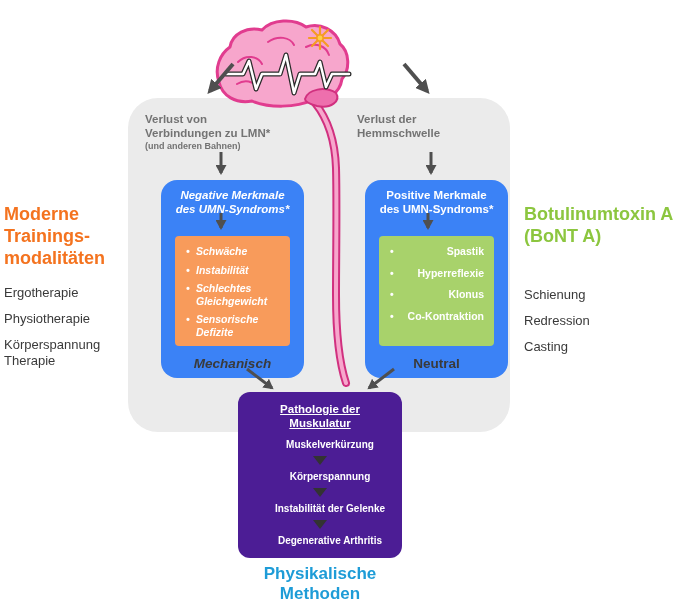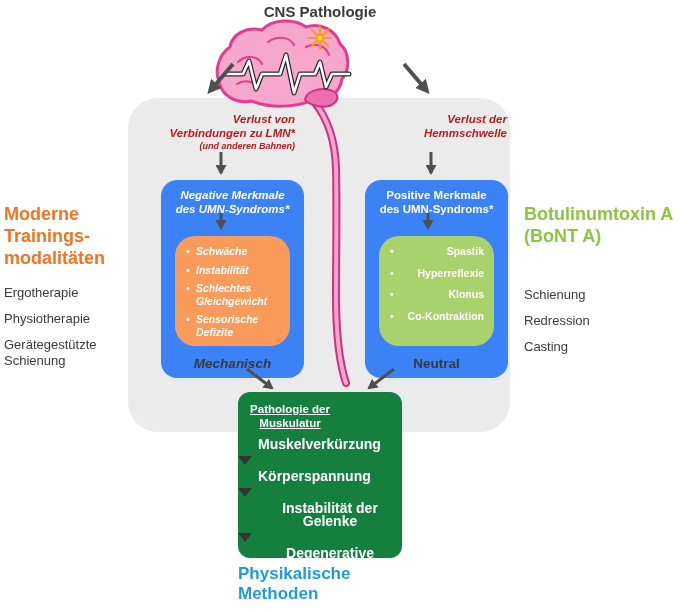--- a/index.html
+++ b/index.html
@@ -5,52 +5,52 @@
   html,body{margin:0;padding:0;background:#ffffff;}
   .canvas{position:relative;width:690px;height:612px;background:#ffffff;overflow:hidden;
           font-family:"Liberation Sans",sans-serif;color:#3A3A3A;}
 
   .gray-panel{position:absolute;left:128px;top:98px;width:382px;height:334px;
               background:#EBEBEB;border-radius:30px;}
 
   .title{position:absolute;left:220px;top:3px;width:200px;text-align:center;
          font-size:15px;font-weight:bold;color:#3A3A3A;}
 
-  .branch{position:absolute;width:150px;text-align:right;font-weight:bold;color:#b91c1c;font-style:italic;}
+  .branch{position:absolute;width:150px;text-align:left;font-weight:bold;color:#737373;}
   .branch-left{left:145px;top:112px;}
   .branch-right{left:357px;top:112px;}
   .b-line{display:block;font-size:11.5px;line-height:14px;}
   .b-sub{display:block;font-size:9px;line-height:12px;}
 
   .box{position:absolute;top:180px;width:143px;height:198px;border-radius:16px;}
   .orange-box{left:161px;background:#3b82f6;font-style:italic;}
   .green-box{left:365px;background:#3b82f6;}
   .box-header{margin:9px auto 0;width:122px;text-align:center;color:#ffffff;
               font-weight:bold;font-size:11.5px;line-height:13.5px;}
-  .inner{position:absolute;left:14px;top:56px;width:115px;height:110px;border-radius:20px;
+  .inner{position:absolute;left:14px;top:56px;width:115px;height:110px;border-radius:4px;
          padding:9px 10px;box-sizing:border-box;}
   .inner-orange{background:#F89B5B;}
   .inner-green{background:#A8D26B;}
   .bullet-item{position:relative;padding-left:11px;color:#ffffff;font-weight:bold;
                font-size:10.5px;line-height:12.5px;margin-bottom:6px;}
   .inner-green .bullet-item{margin-bottom:9px;text-align:right;}
   .bullet-item::before{content:"\2022";position:absolute;left:1px;top:0;}
   .box-footer{position:absolute;bottom:7px;left:0;width:100%;text-align:center;
               color:#3A3A3A;font-weight:bold;font-size:13.5px;}
 
   .blue-box{position:absolute;left:238px;top:392px;width:164px;height:166px;
-            background:#15803d;border-radius:12px;display:flex;flex-direction:column;
-            align-items:flex-start;gap:5px;padding-top:10px;box-sizing:border-box;}
+            background:#4c1d95;border-radius:12px;display:flex;flex-direction:column;
+            align-items:center;gap:5px;padding-top:10px;box-sizing:border-box;}
   .blue-header{width:104px;text-align:center;color:#ffffff;font-weight:bold;
                font-size:11.5px;line-height:14px;text-decoration:underline;margin-bottom:3px;}
-  .blue-item{color:#ffffff;font-weight:bold;font-size:14px;line-height:13px;text-align:center;padding-left:20px;}
+  .blue-item{color:#ffffff;font-weight:bold;font-size:10px;line-height:13px;text-align:center;padding-left:20px;}
   .tri{width:0;height:0;border-left:7px solid transparent;border-right:7px solid transparent;
        border-top:9px solid #333333;}
 
-  .blue-footer{position:absolute;left:238px;top:564px;width:164px;text-align:left;
+  .blue-footer{position:absolute;left:238px;top:564px;width:164px;text-align:center;
                color:#1E9CD7;font-weight:bold;font-size:17px;line-height:20px;}
   .f-line{display:block;}
 
   .left-heading{position:absolute;left:4px;top:203px;width:150px;color:#F4731F;
                 font-weight:bold;font-size:18px;line-height:22px;}
   .h-line{display:block;}
   .left-items{position:absolute;left:4px;top:285px;width:122px;font-size:13px;line-height:16px;}
   .side-item{margin-bottom:10px;}
   .right-heading{position:absolute;left:524px;top:203px;width:165px;color:#8CC63F;
                  font-weight:bold;font-size:18px;line-height:22px;}
@@ -58,21 +58,20 @@
 
   .svg-overlay{position:absolute;left:0;top:0;width:690px;height:612px;pointer-events:none;}
 </style>
 </head>
 <body>
 
 <div class="canvas">
 
   <div class="gray-panel"></div>
 
-  <div class="title">CNS Pathologie</div>
 
   <div class="branch branch-left">
     <span class="b-line">Verlust von</span>
     <span class="b-line">Verbindungen zu LMN*</span>
     <span class="b-sub">(und anderen Bahnen)</span>
   </div>
 
   <div class="branch branch-right">
     <span class="b-line">Verlust der</span>
     <span class="b-line">Hemmschwelle</span>
@@ -117,21 +116,21 @@
   </div>
 
   <div class="left-heading">
     <span class="h-line">Moderne</span>
     <span class="h-line">Trainings-</span>
     <span class="h-line">modalitäten</span>
   </div>
   <div class="left-items">
     <div class="side-item">Ergotherapie</div>
     <div class="side-item">Physiotherapie</div>
-    <div class="side-item">Gerätegestützte Schienung</div>
+    <div class="side-item">Körperspannung Therapie</div>
   </div>
 
   <div class="right-heading">
     <span class="h-line">Botulinumtoxin A</span>
     <span class="h-line">(BoNT A)</span>
   </div>
   <div class="right-items">
     <div class="side-item">Schienung</div>
     <div class="side-item">Redression</div>
     <div class="side-item">Casting</div>

